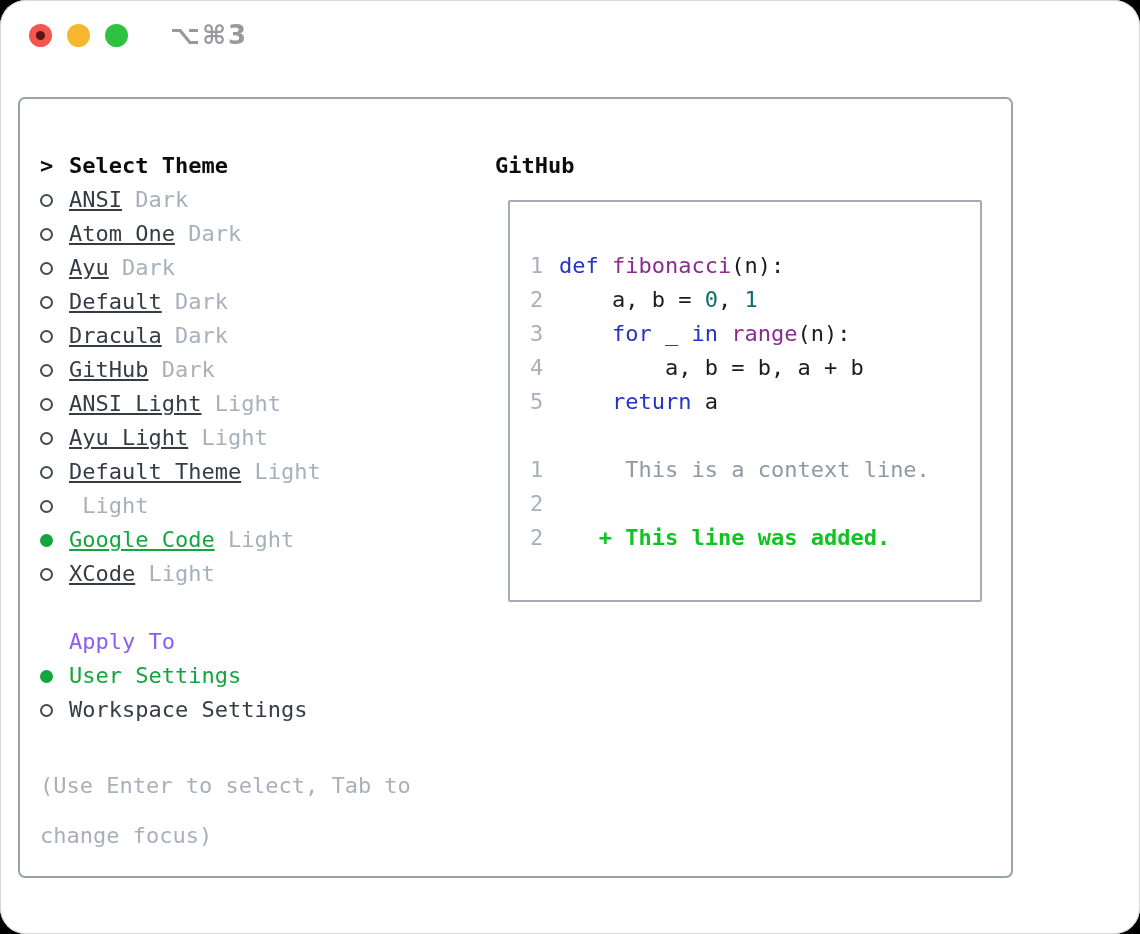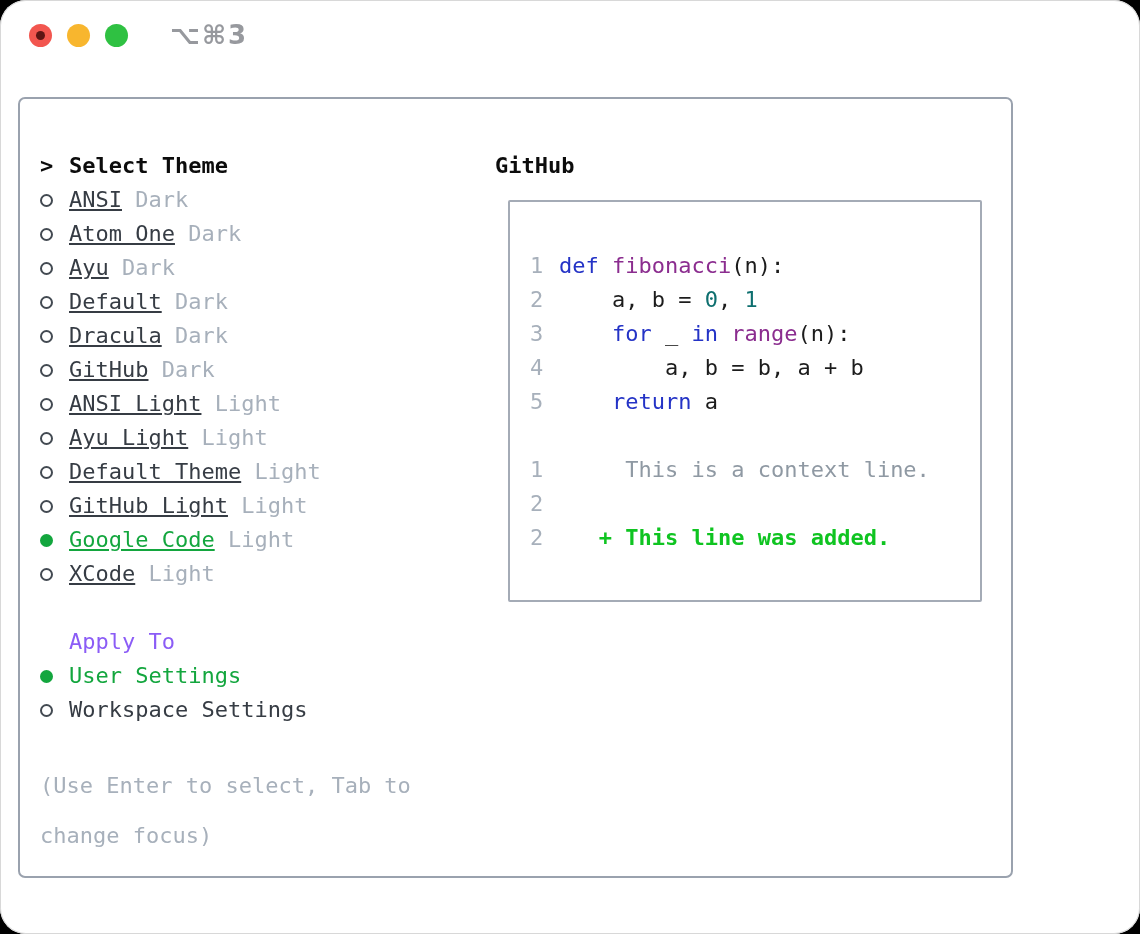--- a/index.html
+++ b/index.html
@@ -159,21 +159,20 @@
             <span class="bullet-col">
               <span class="radio"></span>
             </span>
             <span class="theme-name">Default Theme</span>
             <span class="variant"> Light</span>
           </div>
           <div class="row">
             <span class="bullet-col">
               <span class="radio"></span>
             </span>
-            <span class="theme-name">GitHub Light</span>
             <span class="variant"> Light</span>
           </div>
           <div class="row">
             <span class="bullet-col">
               <span class="radio filled"></span>
             </span>
             <span class="theme-name sel">Google Code</span>
             <span class="variant"> Light</span>
           </div>
           <div class="row">

